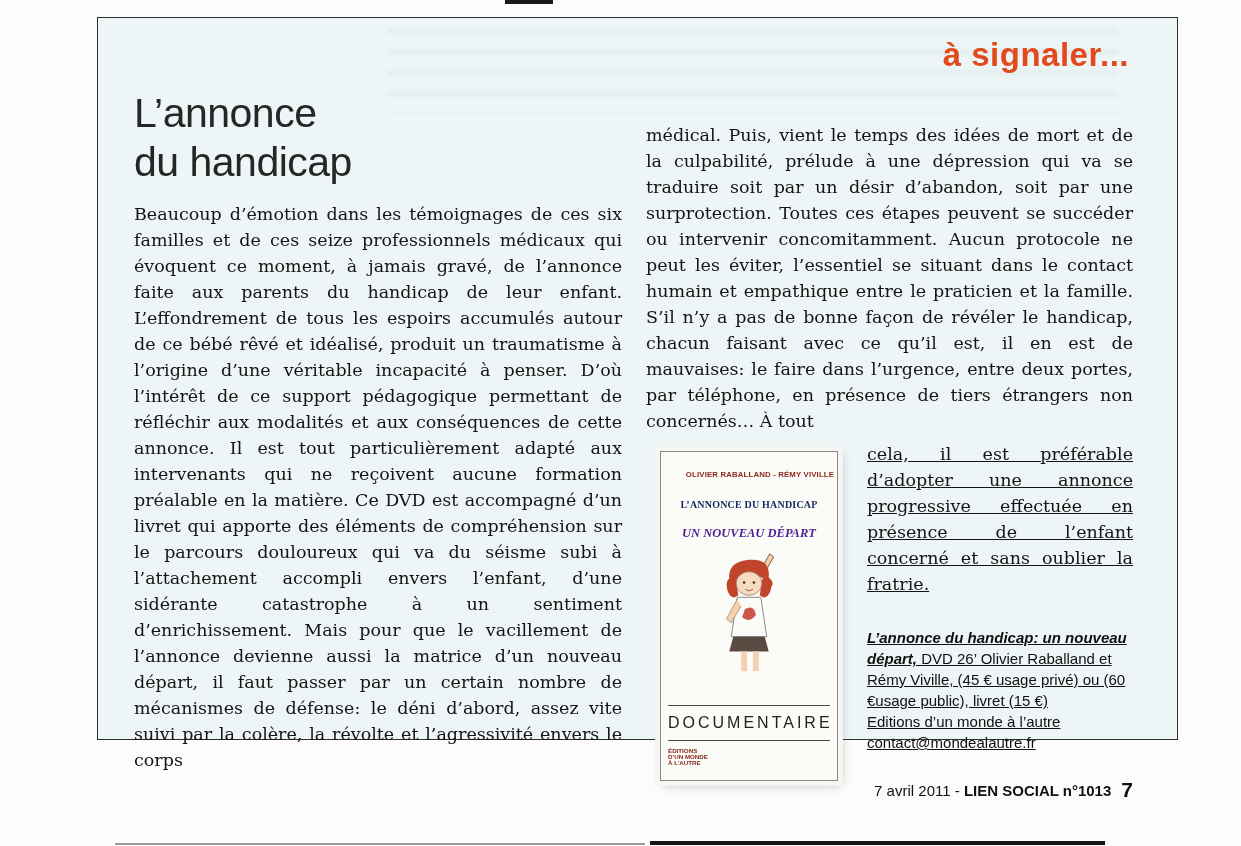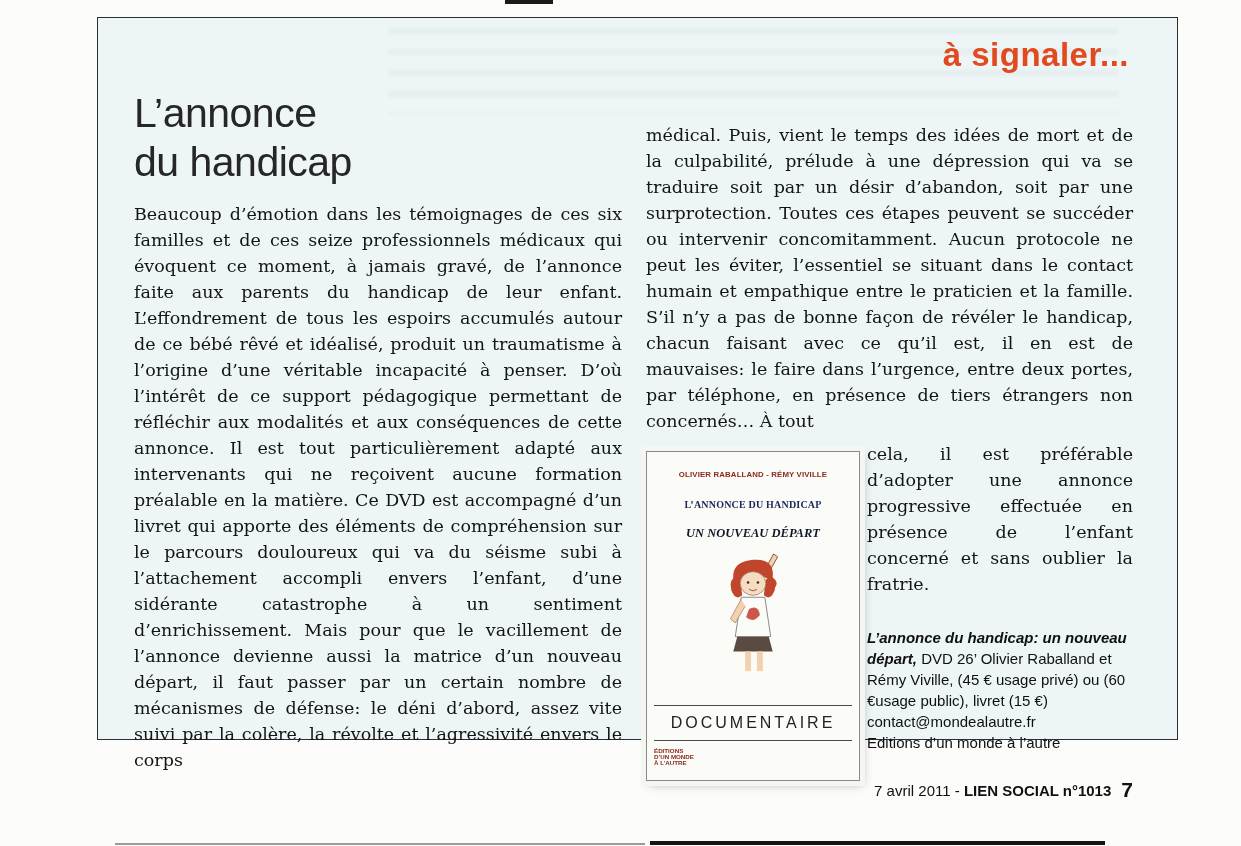--- a/index.html
+++ b/index.html
@@ -39,41 +39,41 @@
 
   .col {
     position:absolute; font-size:17.5px; line-height:26px;
     color:#141414; text-align:justify;
   }
   .col-left  { left:36px;  top:183px; width:488px; }
   .col-right { left:548px; top:104px; width:487px; }
 
   .row { display:flex; margin-top:7px; align-items:flex-start; }
   .dvd-wrap { flex:0 0 206px; width:206px; }
-  .right-stack { flex:1; margin-left:15px; }
+  .right-stack { flex:1; margin-left:15px;text-decoration:underline; }
   .cont { text-align:justify; font-size:17.5px; line-height:26px; }
 
   .dvd-cover {
-    width:214px; margin:10px auto 0; box-sizing:border-box;
+    width:178px; margin:10px auto 0; box-sizing:border-box;
     background:#fbfbf8; border:1px solid #8a8a88;
     box-shadow:0 0 0 5px #f5f5f2, 3px 4px 9px rgba(60,60,60,.35);
     padding:10px 7px 8px; text-align:center;
   }
   .dvd-authors {
     font-family:"Liberation Sans", sans-serif; font-size:10px; font-weight:700;
     color:#8a2a1c; letter-spacing:.2px; white-space:nowrap;
     transform:scale(.78); transform-origin:center; text-transform:uppercase;
   }
   .dvd-title {
     font-family:"Liberation Serif", serif; font-weight:700;
     font-size:10px; color:#18255c; margin-top:4px; letter-spacing:.2px;
   }
   .dvd-subtitle {
     font-family:"Liberation Serif", serif; font-style:italic; font-weight:700;
-    font-size:12.5px; color:#0f172a; margin-top:2px;
+    font-size:12.5px; color:#4c1d95; margin-top:2px;
   }
   .dvd-illustration svg { width:108px; height:128px; margin-top:4px; }
   .dvd-genre {
     border-top:1.5px solid #4a4a4a; border-bottom:1.5px solid #4a4a4a;
     margin-top:20px; padding:4px 0;
     font-family:"Liberation Sans", sans-serif; font-size:16px; font-weight:400;
     letter-spacing:3px; color:#222;
   }
   .dvd-pub {
     margin-top:7px; height:24px; text-align:left;
@@ -154,22 +154,22 @@
               <span class="cap-line" style="display:block">À L’AUTRE</span>
             </div>
           </div>
         </div>
 
         <div class="right-stack">
           <div class="cont">cela, il est préférable d’adopter une annonce progressive effectuée en présence de l’enfant concerné et sans oublier la fratrie.</div>
 
           <div class="caption">
             <span class="lead">L’annonce du handicap: un nouveau départ,</span><span> DVD 26’ Olivier Raballand et Rémy Viville, (45 € usage privé) ou (60 €usage public), livret (15 €)</span>
+            <span class="cap-line">Editions d’un monde à l’autre</span>
             <span class="cap-line">contact@mondealautre.fr</span>
-            <span class="cap-line">Editions d’un monde à l’autre</span>
           </div>
         </div>
 
       </div>
     </div>
 
   </div>
 
   <div class="footer">
     <span>7 avril 2011 - </span><span class="journal">LIEN SOCIAL n°1013</span><span class="pagenum">7</span>

